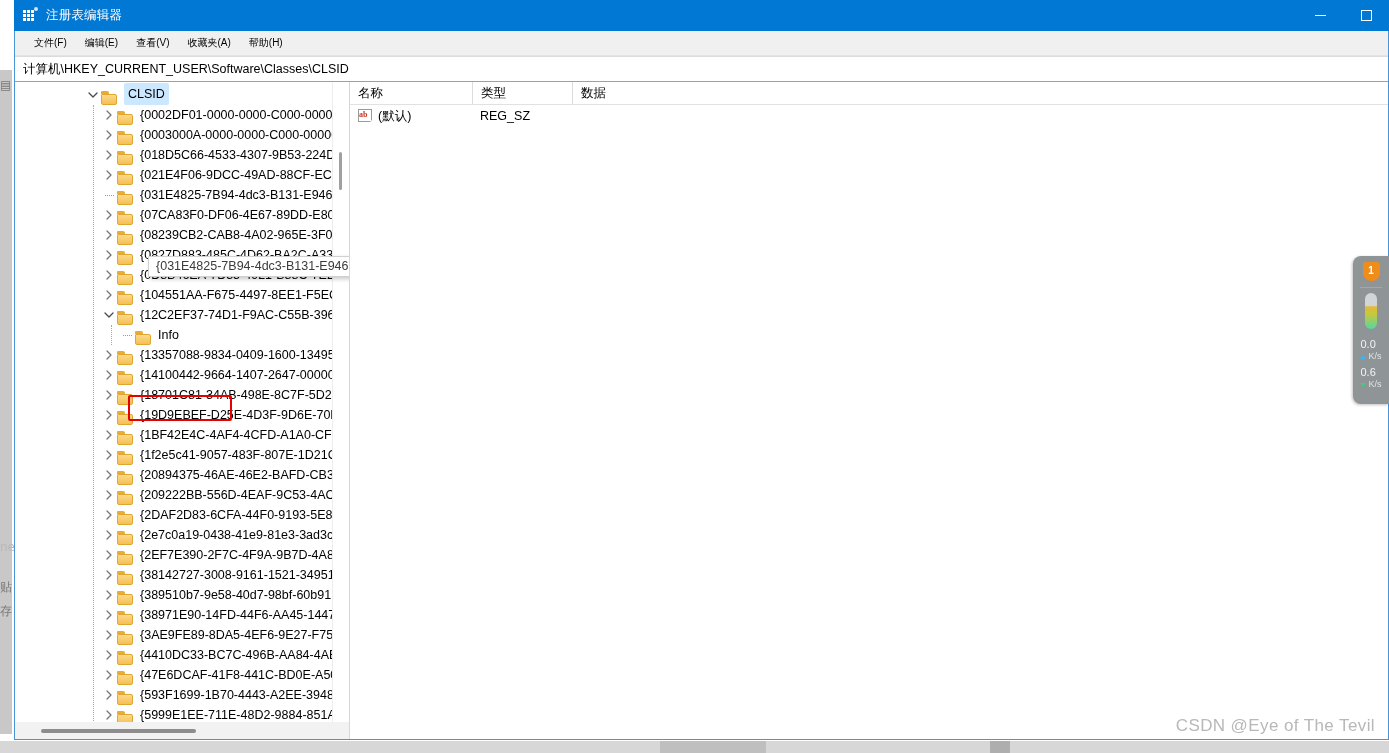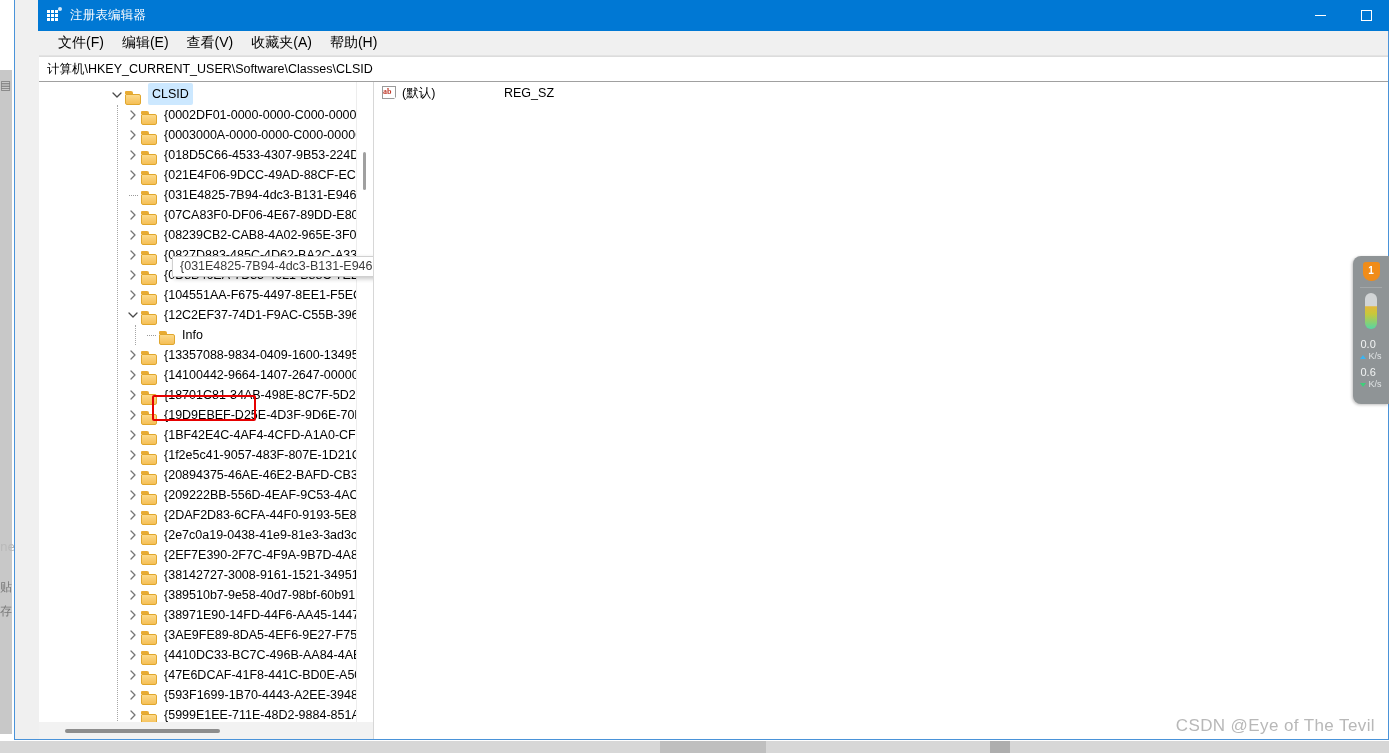--- a/index.html
+++ b/index.html
@@ -75,21 +75,20 @@
     position: absolute;
     left: 14px; top: 0px;
     width: 1375px;
     height: 740px;
     border: 1px solid #4a93d9;
     border-top: none;
     box-sizing: border-box;
     background: #f0f0f0;
     display: flex;
     flex-direction: column;
-    padding-left: 24px;
   }
   .titlebar {
     height: 32px;
     background: #0078d4;
     display: flex;
     align-items: center;
     flex: 0 0 auto;
     position: relative;
     margin: -1px -1px 0 -1px;
   }
@@ -155,21 +154,21 @@
   .menubar {
     height: 24px;
     background: #f0f0f0;
     display: flex;
     align-items: center;
     padding-left: 10px;
     flex: 0 0 auto;
     border-bottom: 1px solid #e3e3e3;
   }
   .menu-item {
-    font-size: 14px;
+    font-size: 10px;
     color: #000000;
     padding: 2px 9px;
     cursor: default;
     white-space: nowrap;
   }
 
   
   .addressbar {
     height: 24px;
     background: #ffffff;
@@ -995,20 +994,25 @@
 
         <div class="vscroll">
           <div class="thumb"></div>
         </div>
         <div class="hscroll">
           <div class="thumb"></div>
         </div>
       </div>
 
       <div class="pane-list">
+        <div class="lheader">
+          <div class="lcol c1">名称</div>
+          <div class="lcol c2">类型</div>
+          <div class="lcol c3">数据</div>
+        </div>
         <div class="lrow">
           <div class="lcell c1">
             <span class="ab-icon">
               <span class="sheet"></span>
               <span class="txt">ab</span>
               <span class="fold"></span>
             </span>
             <span>(默认)</span>
           </div>
           <div class="lcell c2">REG_SZ</div>

